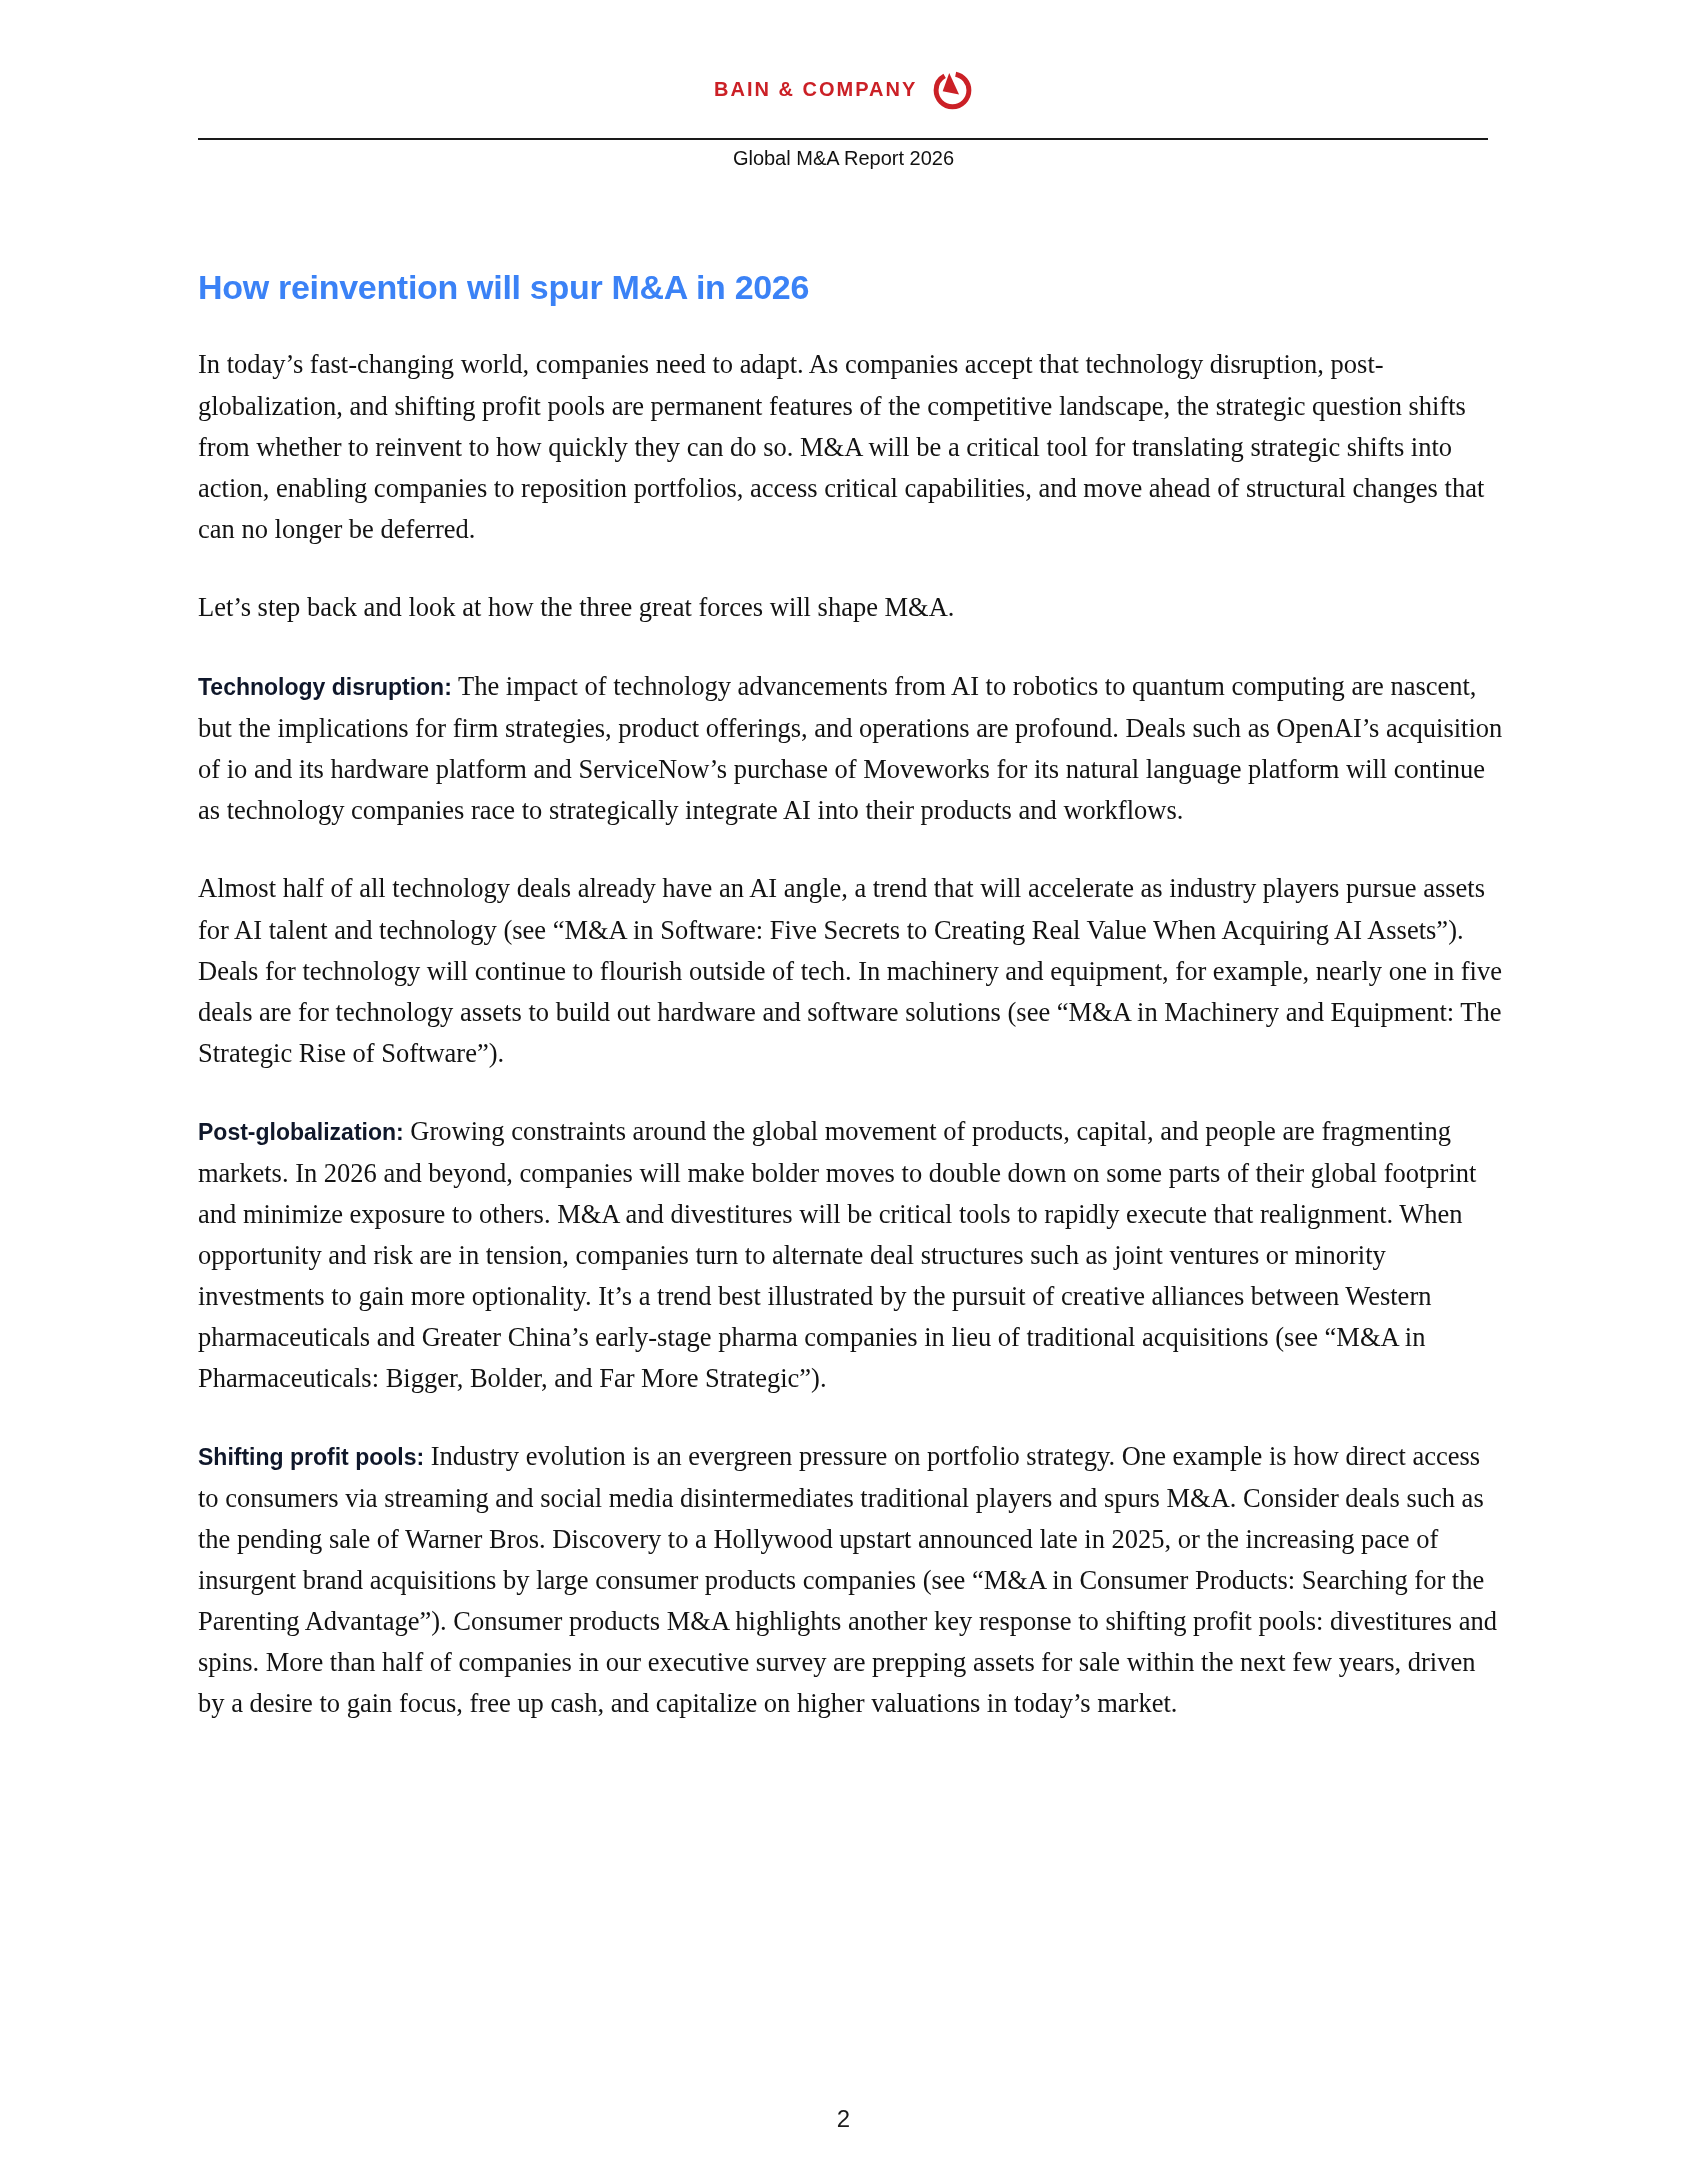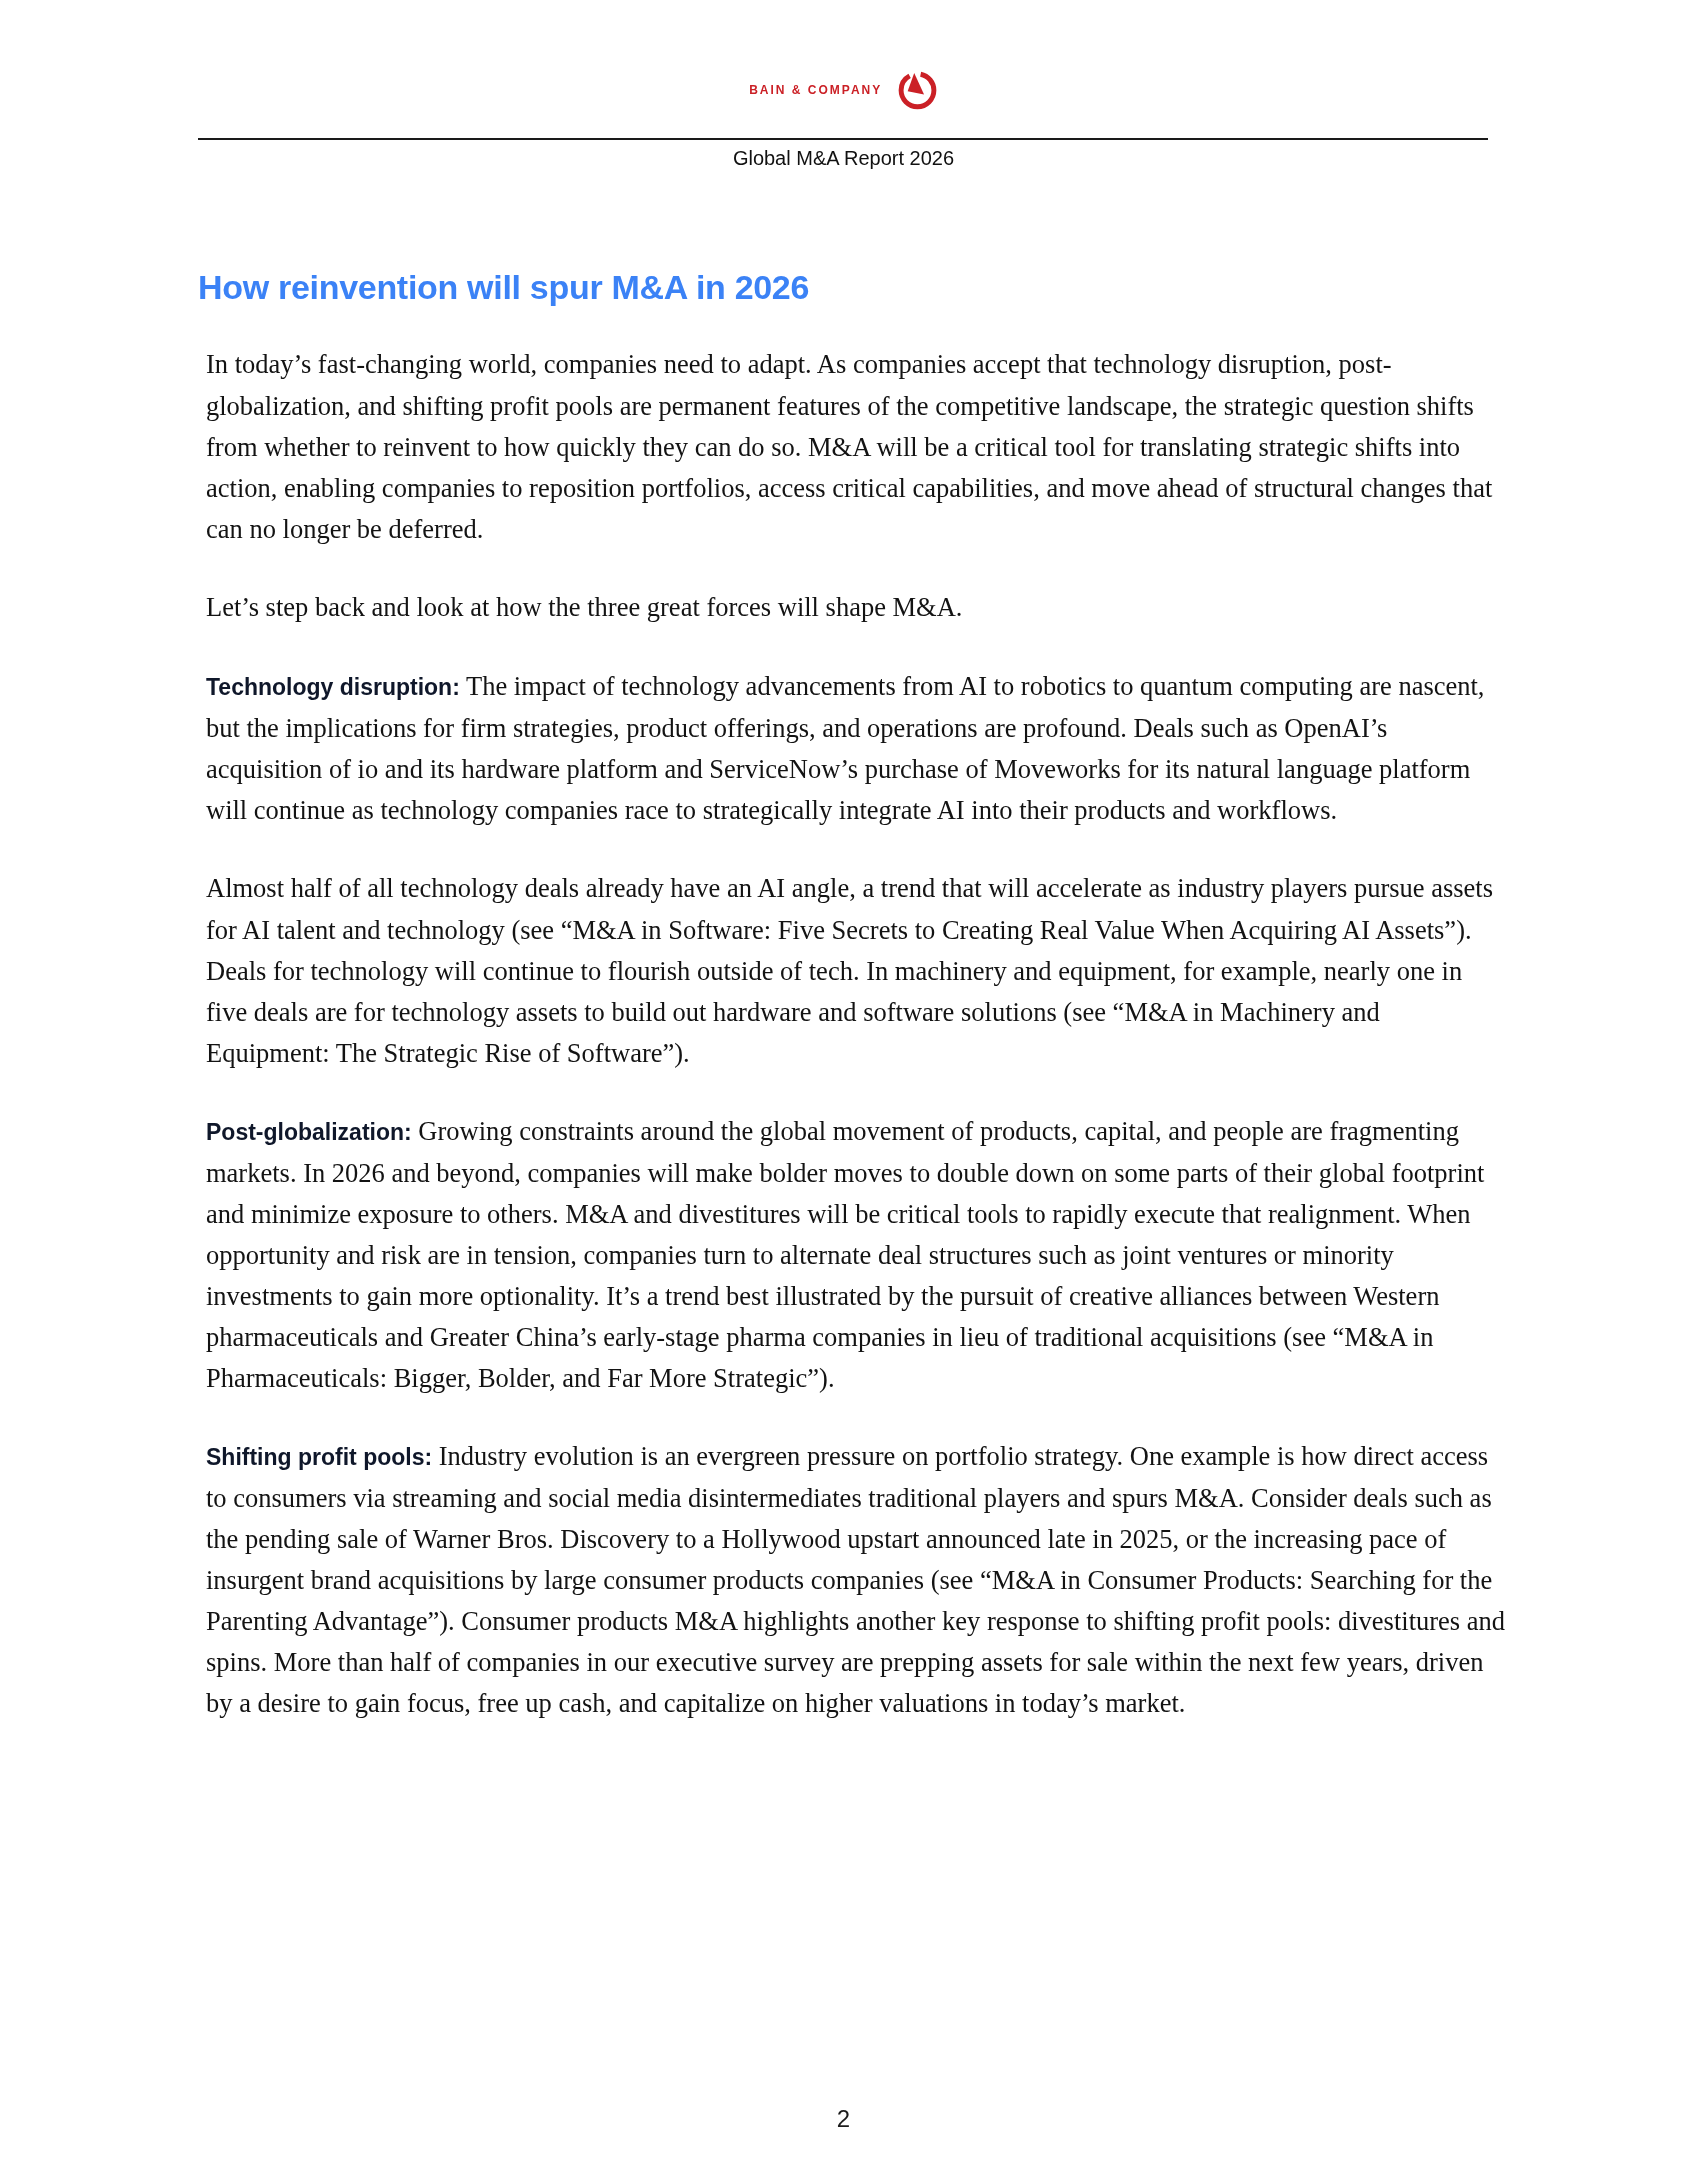--- a/index.html
+++ b/index.html
@@ -24,21 +24,21 @@
     justify-content: center;
   }
   .logo {
     display: flex;
     align-items: center;
     gap: 14.6px;
   }
   .logo-text {
     font-family: "Liberation Sans", sans-serif;
     font-weight: 700;
-    font-size: 12px;
+    font-size: 20px;
     letter-spacing: 2px;
     color: var(--brand-red);
     white-space: nowrap;
   }
   .logo-icon { width: 41px; height: 41px; display: block; }
   .logo-icon .brand-stroke { stroke: var(--brand-red); }
   .logo-icon .brand-fill { fill: var(--brand-red); }
 
   
   .rule {
@@ -66,21 +66,21 @@
   .article h1 {
     margin: 0 0 37px 0;
     font-family: Liberation Sans, sans-serif;
     font-weight: 700;
     font-size: 34px;
     line-height: 40px;
     letter-spacing: -0.3px;
     color: #3b82f6;
   }
   .article p {
-    margin: 0 0 37px 8px;
+    margin: 0 0 37px 0;
     font-size: 26.5px;
     line-height: 41px;
     color: var(--ink);
   }
   .article p .lead {
     font-family: "Liberation Sans", sans-serif;
     font-weight: 700;
     font-size: 23px;
     color: #0f172a;
   }

